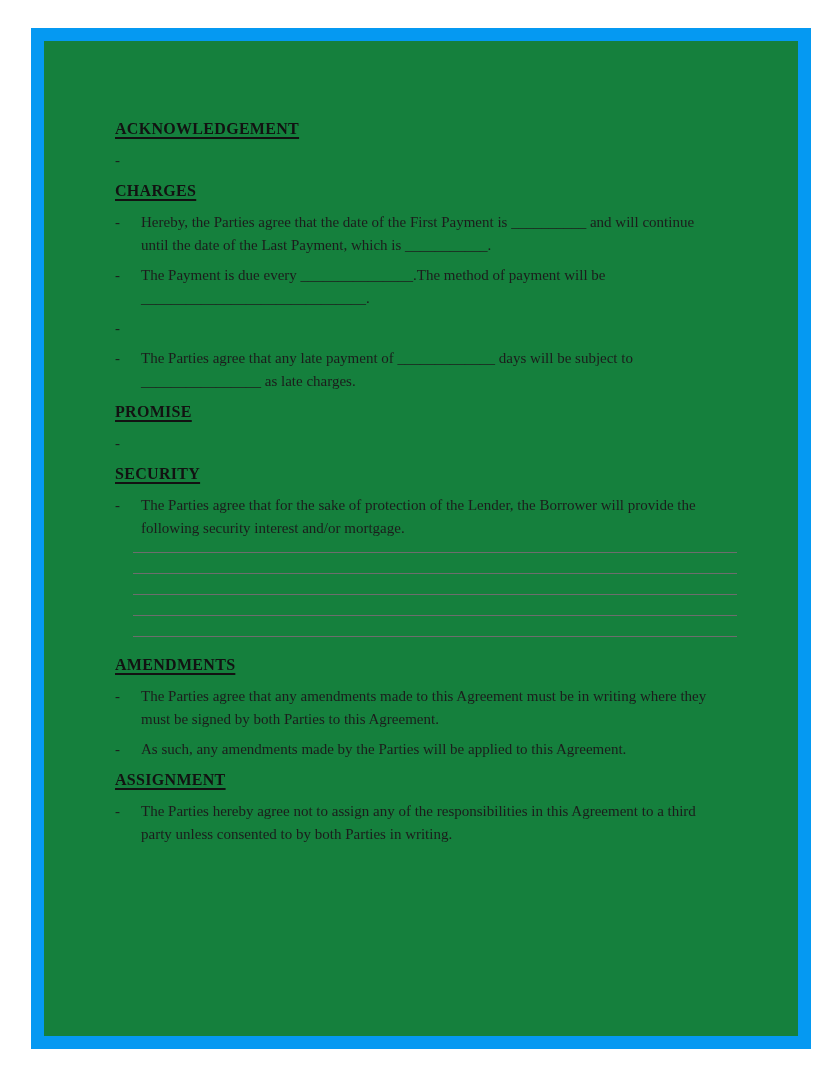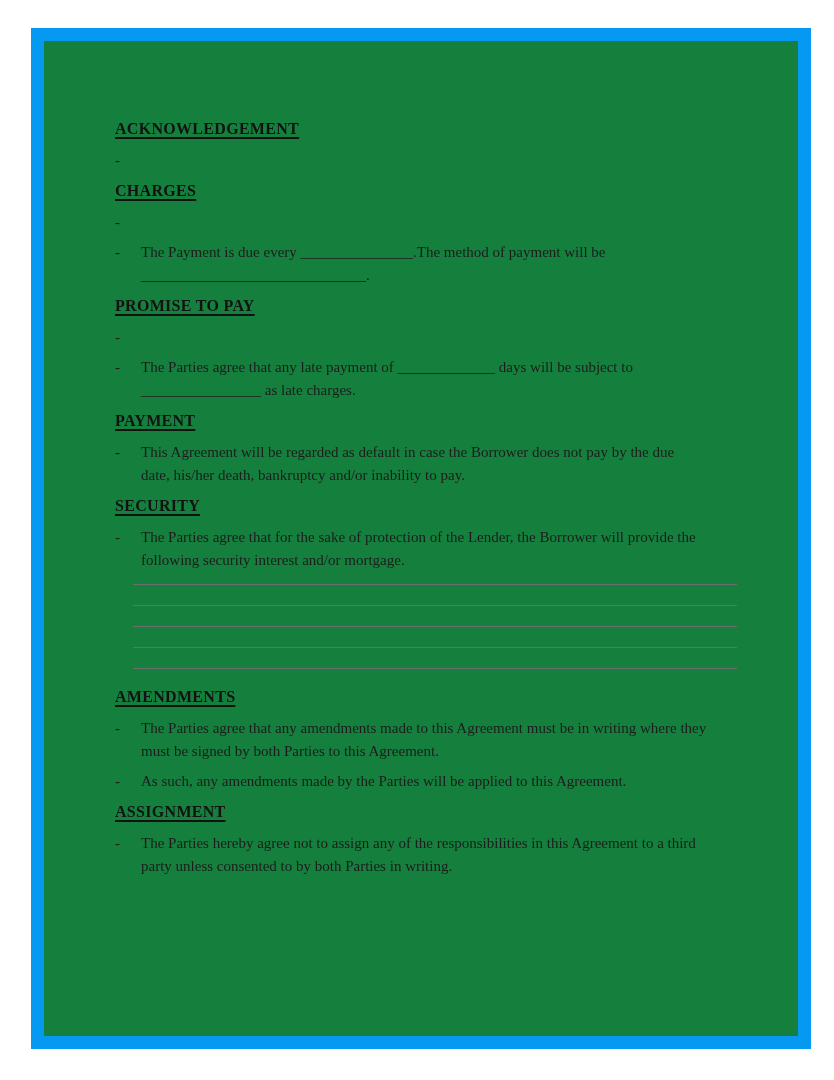--- a/index.html
+++ b/index.html
@@ -79,46 +79,45 @@
       <section class="doc-section">
         <h2 class="section-heading">ACKNOWLEDGEMENT</h2>
         <div class="bullet-item">
           <span class="bullet-dash">-</span>
         </div>
       </section>
       <section class="doc-section">
         <h2 class="section-heading">CHARGES</h2>
         <div class="bullet-item">
           <span class="bullet-dash">-</span>
+          <span class="bullet-text">Hereby, the Parties agree that the date of the First Payment is __________ and will continue
+until the date of the Last Payment, which is ___________.</span>
         </div>
         <div class="bullet-item">
           <span class="bullet-dash">-</span>
           <span class="bullet-text">The Payment is due every _______________.The method of payment will be
 ______________________________.</span>
         </div>
       </section>
       <section class="doc-section">
-        <h2 class="section-heading">PROMISE TO PAY</h2>
         <div class="bullet-item">
           <span class="bullet-dash">-</span>
         </div>
       </section>
       <section class="doc-section">
         <div class="bullet-item">
           <span class="bullet-dash">-</span>
           <span class="bullet-text">The Parties agree that any late payment of _____________ days will be subject to
 ________________ as late charges.</span>
         </div>
       </section>
       <section class="doc-section">
-        <h2 class="section-heading">PAYMENT</h2>
+        <h2 class="section-heading">PROMISE</h2>
         <div class="bullet-item">
           <span class="bullet-dash">-</span>
-          <span class="bullet-text">This Agreement will be regarded as default in case the Borrower does not pay by the due
-date, his/her death, bankruptcy and/or inability to pay.</span>
         </div>
       </section>
       <section class="doc-section">
         <h2 class="section-heading">SECURITY</h2>
         <div class="bullet-item">
           <span class="bullet-dash">-</span>
           <span class="bullet-text">The Parties agree that for the sake of protection of the Lender, the Borrower will provide the
 following security interest and/or mortgage.</span>
         </div>
         <div class="writing-lines">

